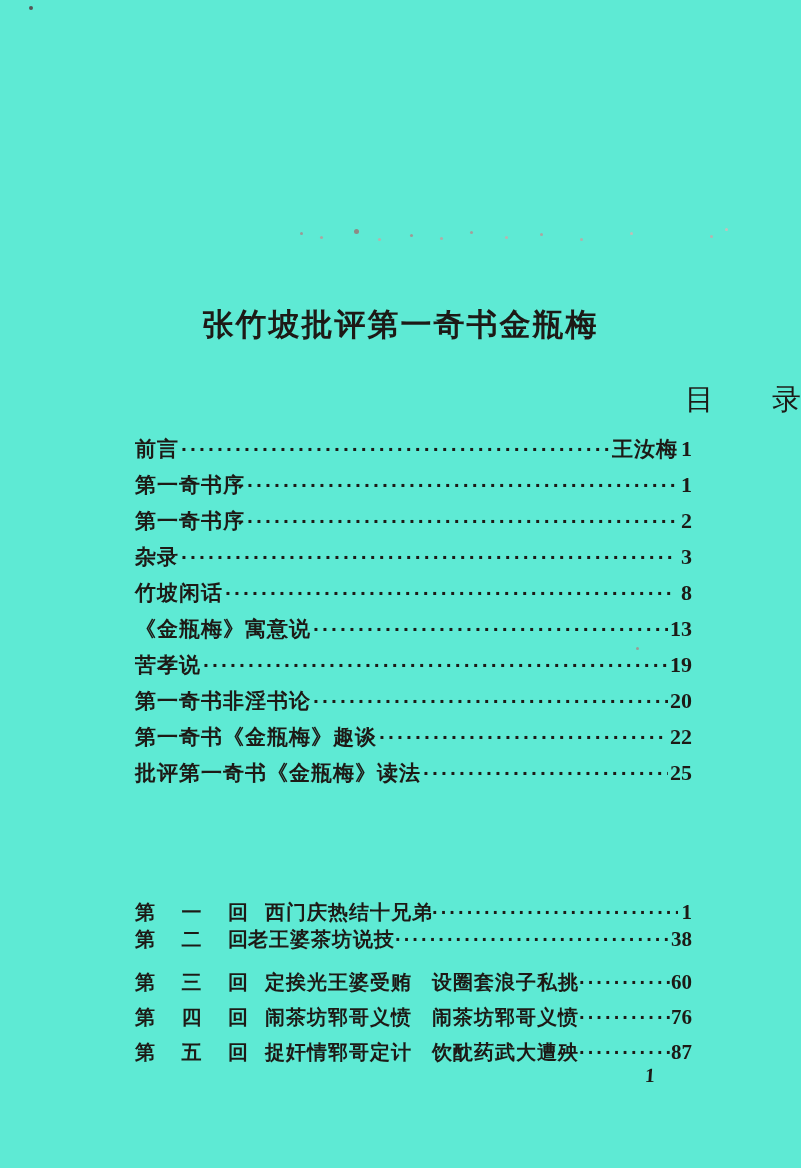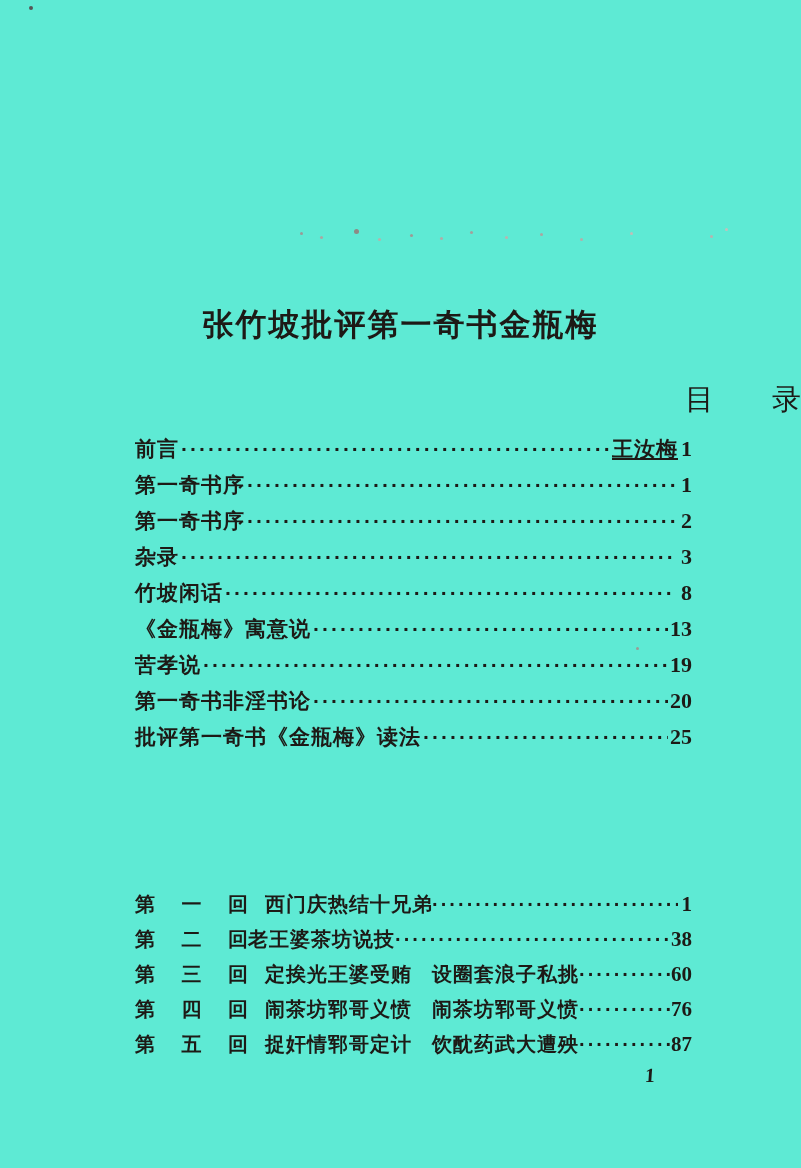--- a/index.html
+++ b/index.html
@@ -35,38 +35,38 @@
   .fm-label{white-space:nowrap;letter-spacing:1px;}
   .leader{
     flex:1;overflow:hidden;white-space:nowrap;
     margin:0 2px;
     font-weight:bold;
   }
   .leader::after{
     content:"····································································································································";
     font-size:21px;letter-spacing:2px;
   }
-  .fm-author{white-space:nowrap;letter-spacing:1px;text-decoration:underline;}
+  .fm-author{white-space:nowrap;letter-spacing:1px;}
   .fm-page{white-space:nowrap;min-width:14px;text-align:right;
     font-family:"Liberation Serif", serif;font-size:22px;}
   .chapters{
     position:absolute;left:135px;top:891px;width:557px;
   }
   .ch-row{
     display:flex;align-items:baseline;
     height:35px;
     font-size:20px;font-weight:bold;
   }
   .ch-num{
     display:flex;justify-content:space-between;
     width:113px;flex:none;white-space:nowrap;
   }
   .ch-t1{
     width:167px;flex:none;margin-left:17px;
-    white-space:nowrap;letter-spacing:1px;
+    white-space:nowrap;letter-spacing:1px;margin-top:8px;
   }
   .ch-t2{white-space:nowrap;letter-spacing:1px;}
   .ch-leader{flex:1;overflow:hidden;white-space:nowrap;font-weight:bold;}
   .ch-leader::after{
     content:"····································································································································";
     font-size:20px;letter-spacing:2px;
   }
   .ch-page{white-space:nowrap;min-width:14px;text-align:right;
     font-family:"Liberation Serif", serif;font-size:21px;}
   .folio{
@@ -137,20 +137,25 @@
       <span class="fm-label">苦孝说</span>
       <span class="leader"></span>
       <span class="fm-page">19</span>
     </div>
     <div class="fm-row">
       <span class="fm-label">第一奇书非淫书论</span>
       <span class="leader"></span>
       <span class="fm-page">20</span>
     </div>
     <div class="fm-row">
+      <span class="fm-label">第一奇书《金瓶梅》趣谈</span>
+      <span class="leader"></span>
+      <span class="fm-page">22</span>
+    </div>
+    <div class="fm-row">
       <span class="fm-label">批评第一奇书《金瓶梅》读法</span>
       <span class="leader"></span>
       <span class="fm-page">25</span>
     </div>
   </div>
 
   <div class="chapters">
     <div class="ch-row">
       <span class="ch-num">
         <span>第</span>

